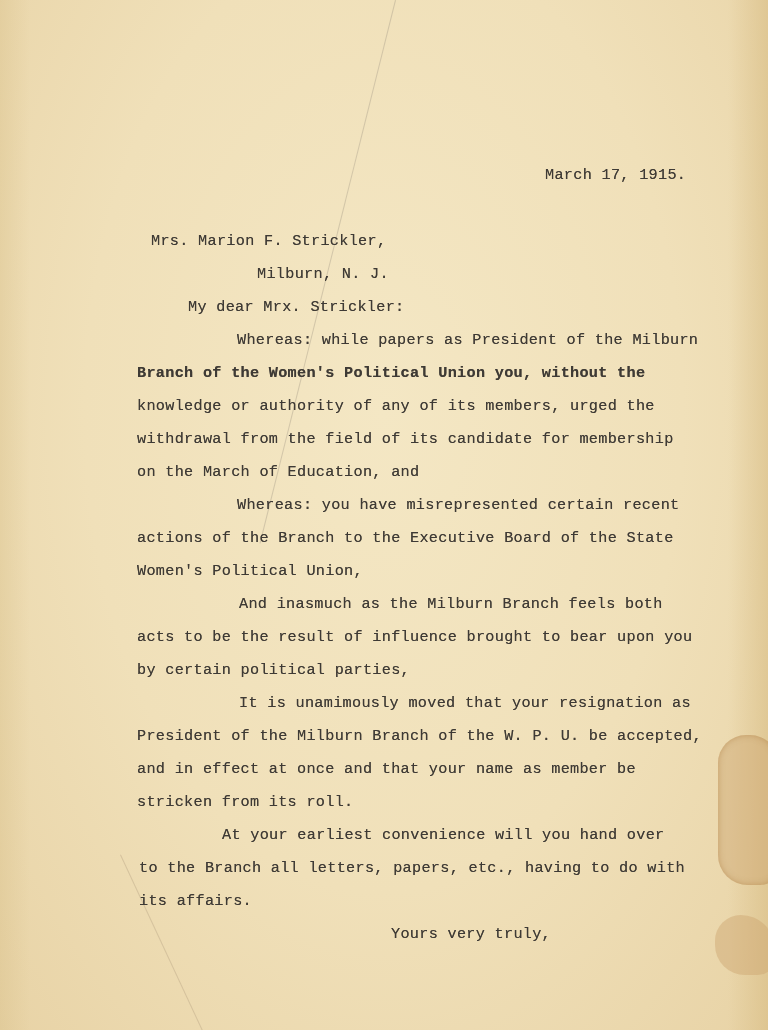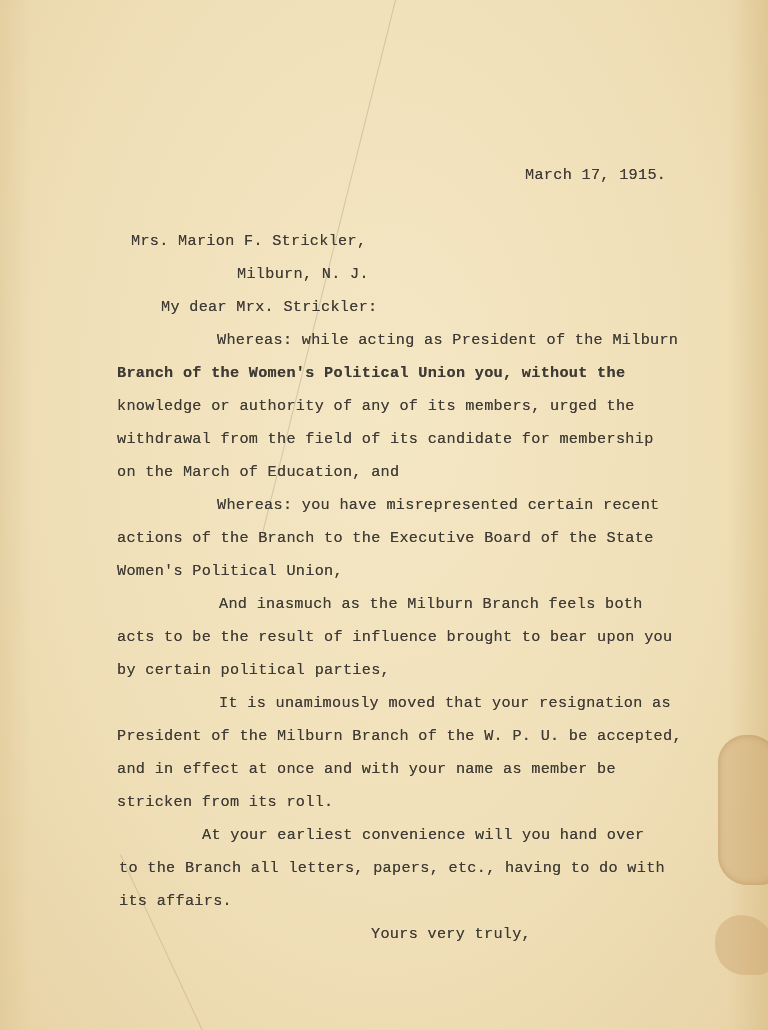--- a/index.html
+++ b/index.html
@@ -43,57 +43,58 @@
     background:rgba(205,165,110,0.45);
   }
   .line {
     position:absolute;
     font-family:"Liberation Mono", "DejaVu Sans Mono", monospace;
     font-size:15.2px;
     color:#3e3a35;
     white-space:pre;
     letter-spacing:0.3px;
     text-shadow:0 0 0.4px rgba(40,35,30,0.6);
+    margin-left:20px;
   }
 </style>
 </head>
 <body>
 
 <div class="paper"></div>
 <div class="edge-left"></div>
 <div class="edge-right"></div>
 <div class="crease"></div>
 <div class="crease2"></div>
 <div class="stain1"></div>
 <div class="stain2"></div>
 
 <div>
   <div class="line" style="left:525px; top:166px;">March 17, 1915.</div>
 
   <div class="line" style="left:117px; top:232px;padding-left:14px;">Mrs. Marion F. Strickler,</div>
   <div class="line" style="left:217px; top:265px;padding-left:20px;">Milburn, N. J.</div>
-  <div class="line" style="left:121px; top:298px;padding-left:40px;">My dear Mrx. Strickler:</div>
+  <div class="line" style="left:128px; top:298px;padding-left:40px;">My dear Mrx. Strickler:</div>
 
-  <div class="line" style="left:217px; top:331px;">Whereas: while acting as President of the Milburn</div>
+  <div class="line" style="left:217px; top:331px;">Whereas: while papers as President of the Milburn</div>
   <div class="line" style="left:117px; top:364px;font-weight:bold;">Branch of the Women's Political Union you, without the</div>
   <div class="line" style="left:117px; top:397px;">knowledge or authority of any of its members, urged the</div>
   <div class="line" style="left:117px; top:430px;">withdrawal from the field of its candidate for membership</div>
   <div class="line" style="left:117px; top:463px;">on the March of Education, and</div>
 
   <div class="line" style="left:217px; top:496px;font-family:Liberation Mono, monospace;">Whereas: you have misrepresented certain recent</div>
   <div class="line" style="left:117px; top:529px;">actions of the Branch to the Executive Board of the State</div>
   <div class="line" style="left:117px; top:562px;">Women's Political Union,</div>
 
   <div class="line" style="left:219px; top:595px;">And inasmuch as the Milburn Branch feels both</div>
   <div class="line" style="left:117px; top:628px;">acts to be the result of influence brought to bear upon you</div>
   <div class="line" style="left:117px; top:661px;">by certain political parties,</div>
 
   <div class="line" style="left:219px; top:694px;">It is unamimously moved that your resignation as</div>
   <div class="line" style="left:117px; top:727px;">President of the Milburn Branch of the W. P. U. be accepted,</div>
-  <div class="line" style="left:117px; top:760px;">and in effect at once and with your name as member be</div>
+  <div class="line" style="left:117px; top:760px;">and in effect at once and that your name as member be</div>
   <div class="line" style="left:117px; top:793px;">stricken from its roll.</div>
 
   <div class="line" style="left:202px; top:826px;">At your earliest convenience will you hand over</div>
   <div class="line" style="left:119px; top:859px;">to the Branch all letters, papers, etc., having to do with</div>
   <div class="line" style="left:119px; top:892px;">its affairs.</div>
 
   <div class="line" style="left:371px; top:925px;">Yours very truly,</div>
 </div>
 
 </body></html>

